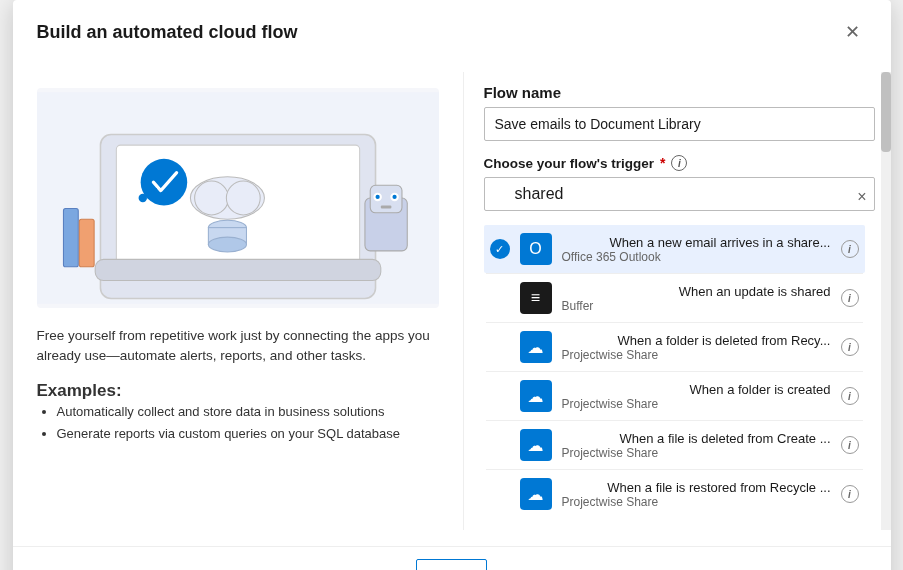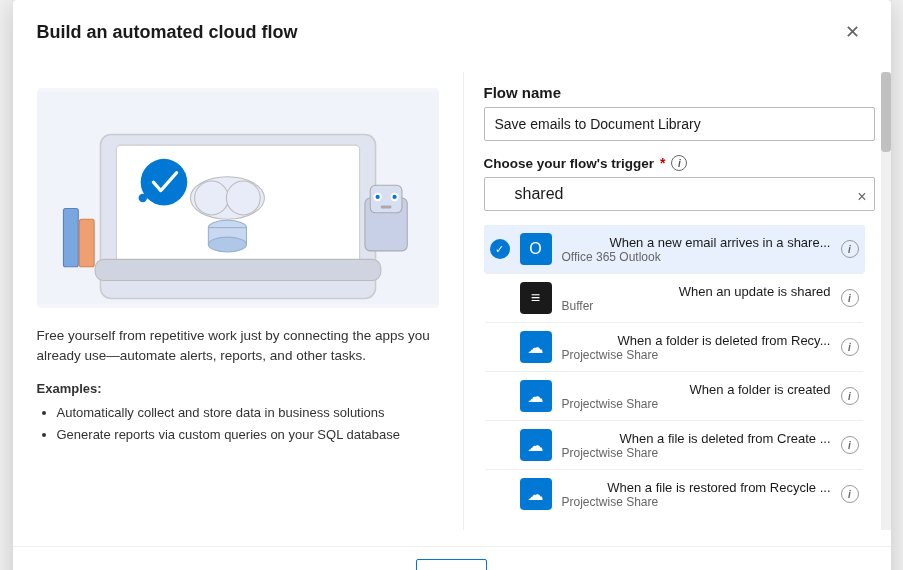--- a/index.html
+++ b/index.html
@@ -75,24 +75,23 @@
       width: 100%;
       height: 100%;
     }
     .left-text {
       font-size: 13.5px;
       color: #333;
       line-height: 1.5;
       margin-bottom: 14px;
     }
     .examples-label {
-      font-size: 13px;
+      font-size: 17px;
       color: #333;
       font-weight: 600;
-      margin-bottom: 6px;
     }
     .examples-list {
       list-style: disc;
       padding-left: 20px;
       font-size: 13px;
       color: #333;
       line-height: 1.7;
     }
     .right-panel {
       flex: 1;

